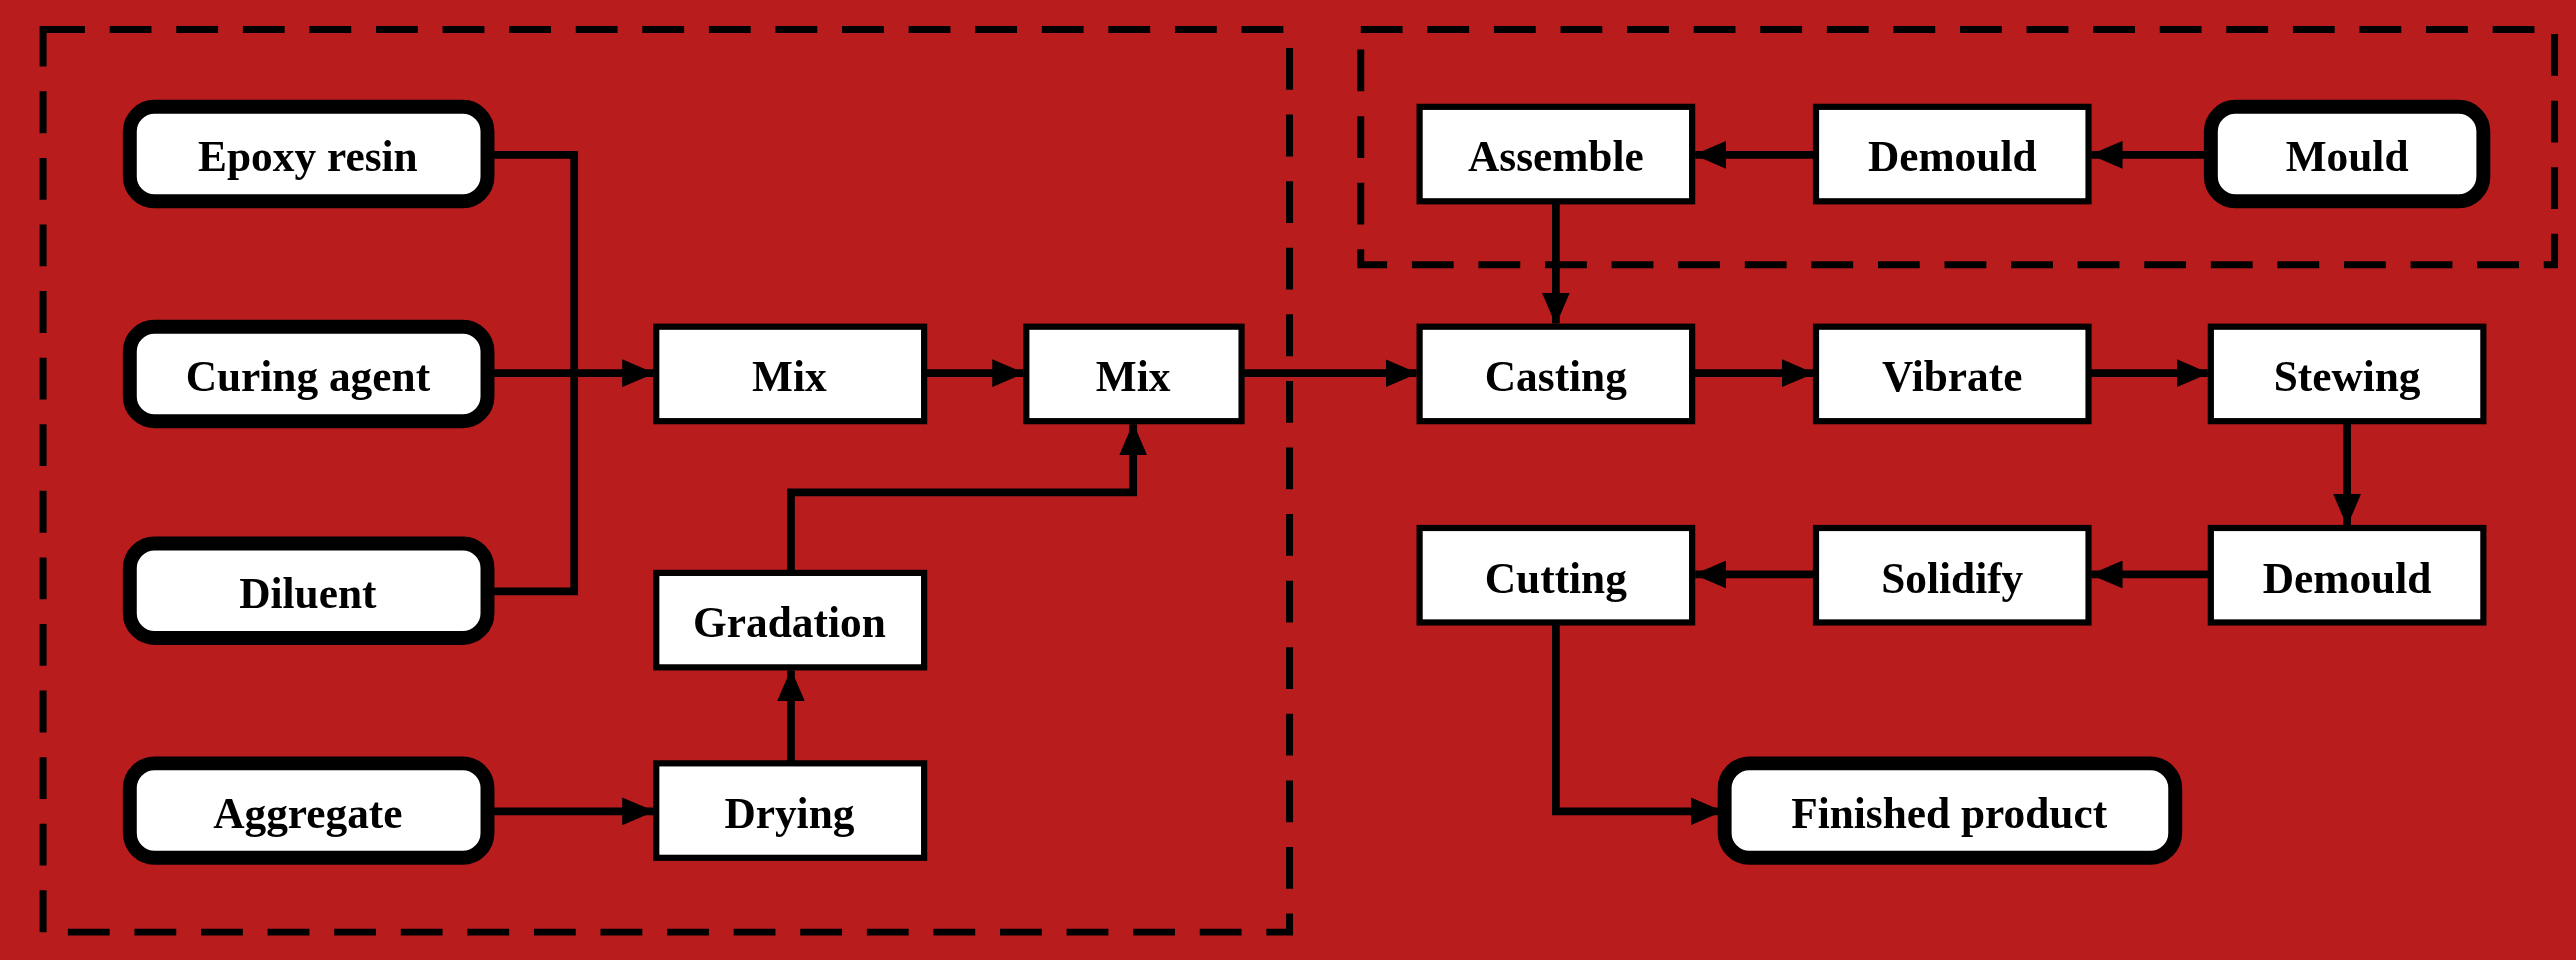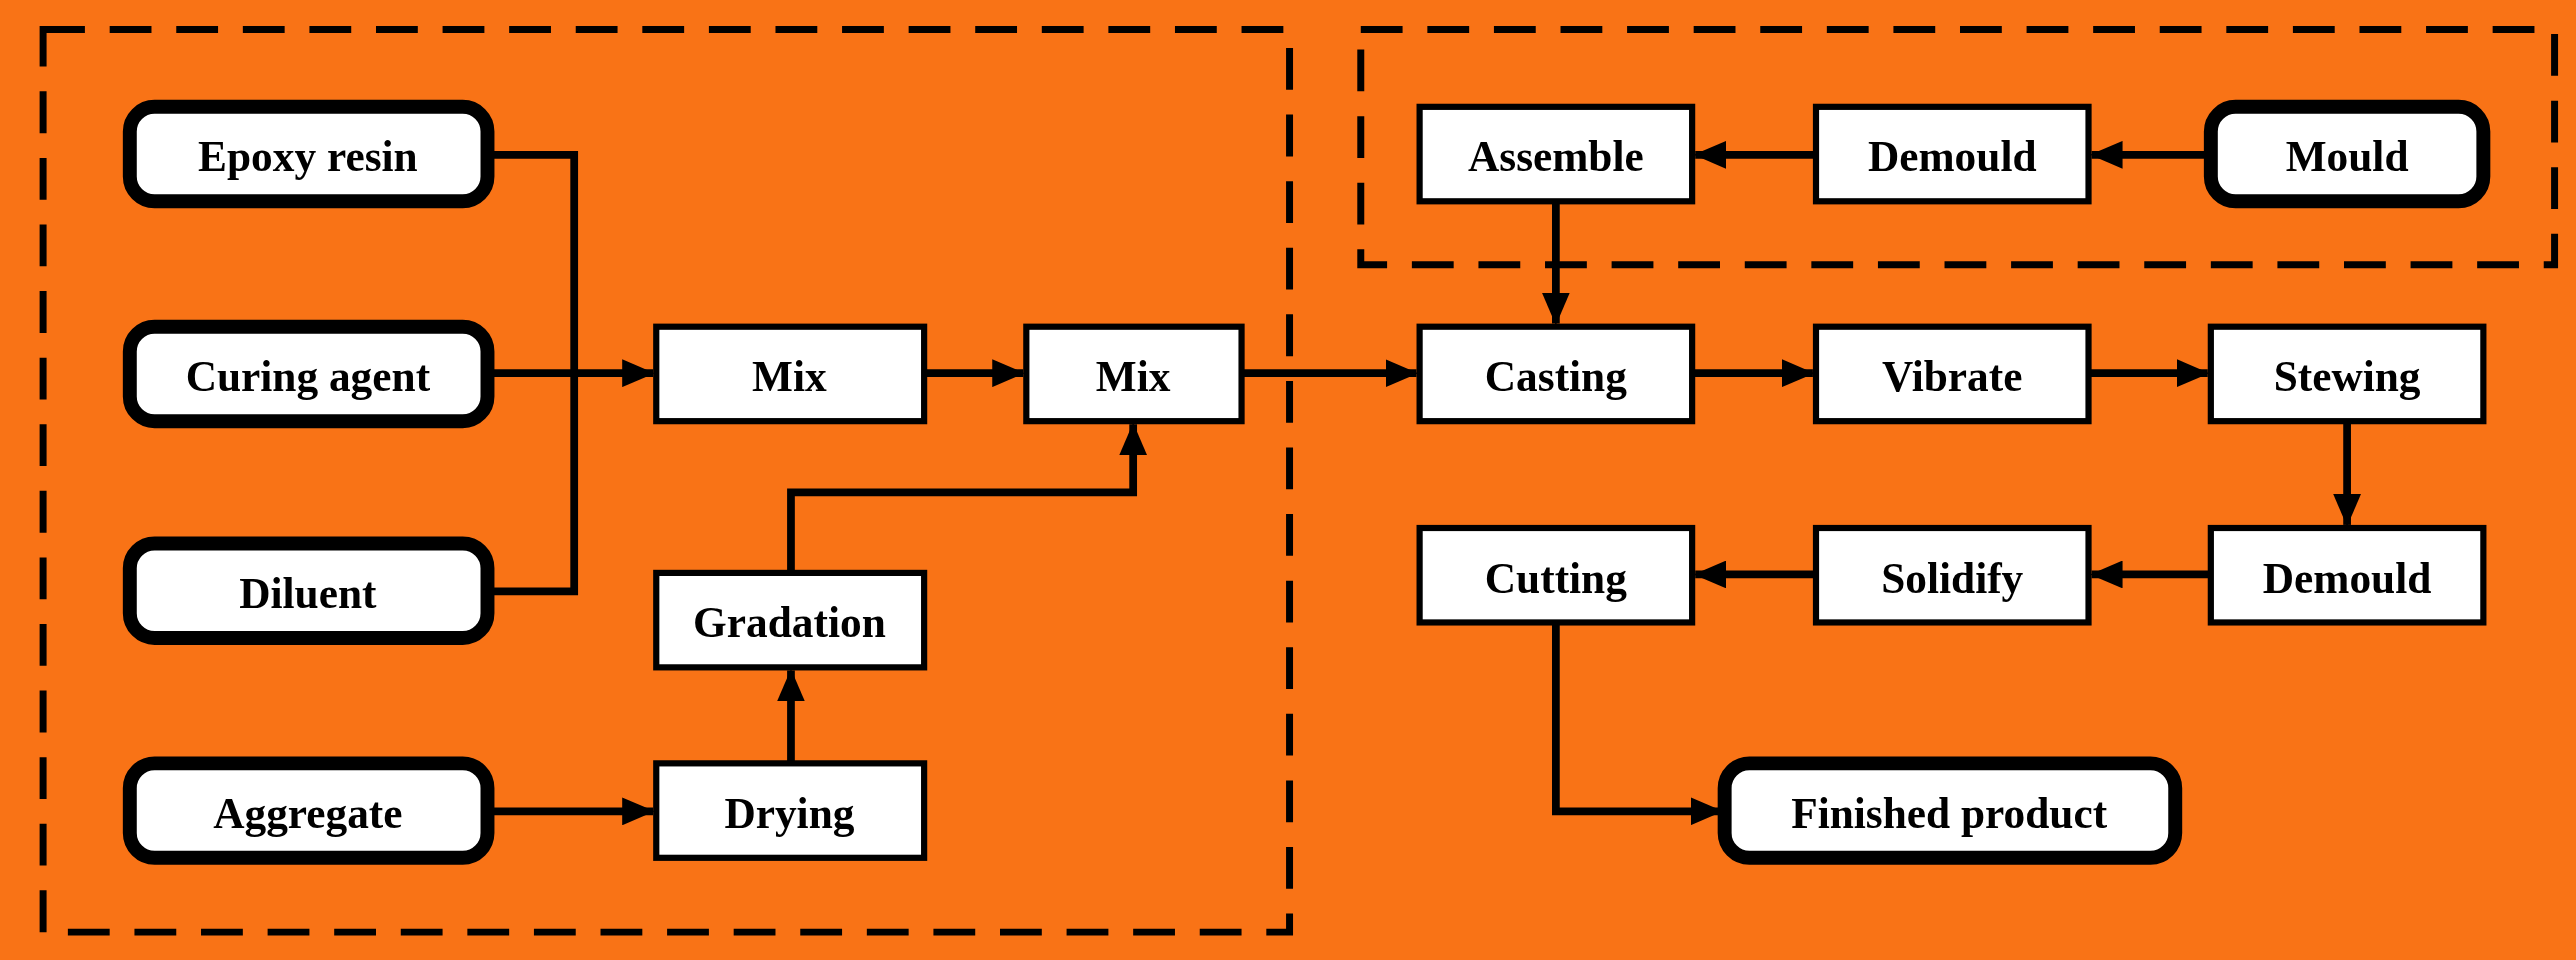--- a/index.html
+++ b/index.html
@@ -8,21 +8,21 @@
     background: #ffffff;
     width: 100%;
     height: 100%;
   }
   .figure-wrap {
     width: 100%;
     height: 100%;
     display: flex;
     align-items: center;
     justify-content: flex-start;
-    background: #f97316;
+    background: #b91c1c;
   }
   svg { width: 100%; height: auto; max-height: 100%; display: block; }
 
   .grp-box {
     fill: none;
     stroke: #000000;
     stroke-width: 4.5;
     stroke-dasharray: 27 16;
   }
   .proc-box {

